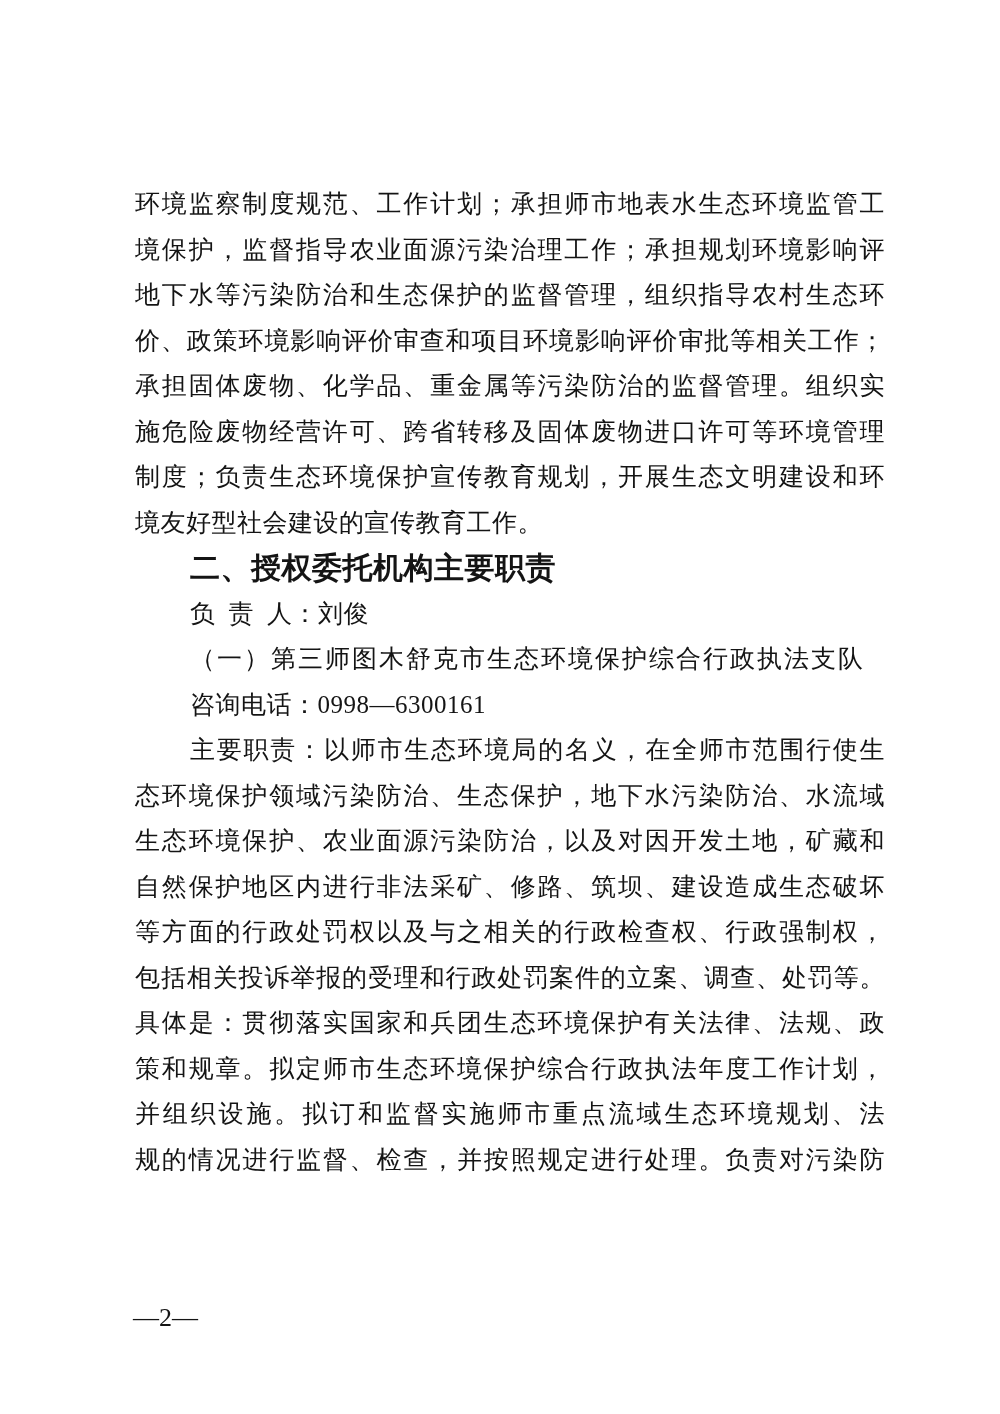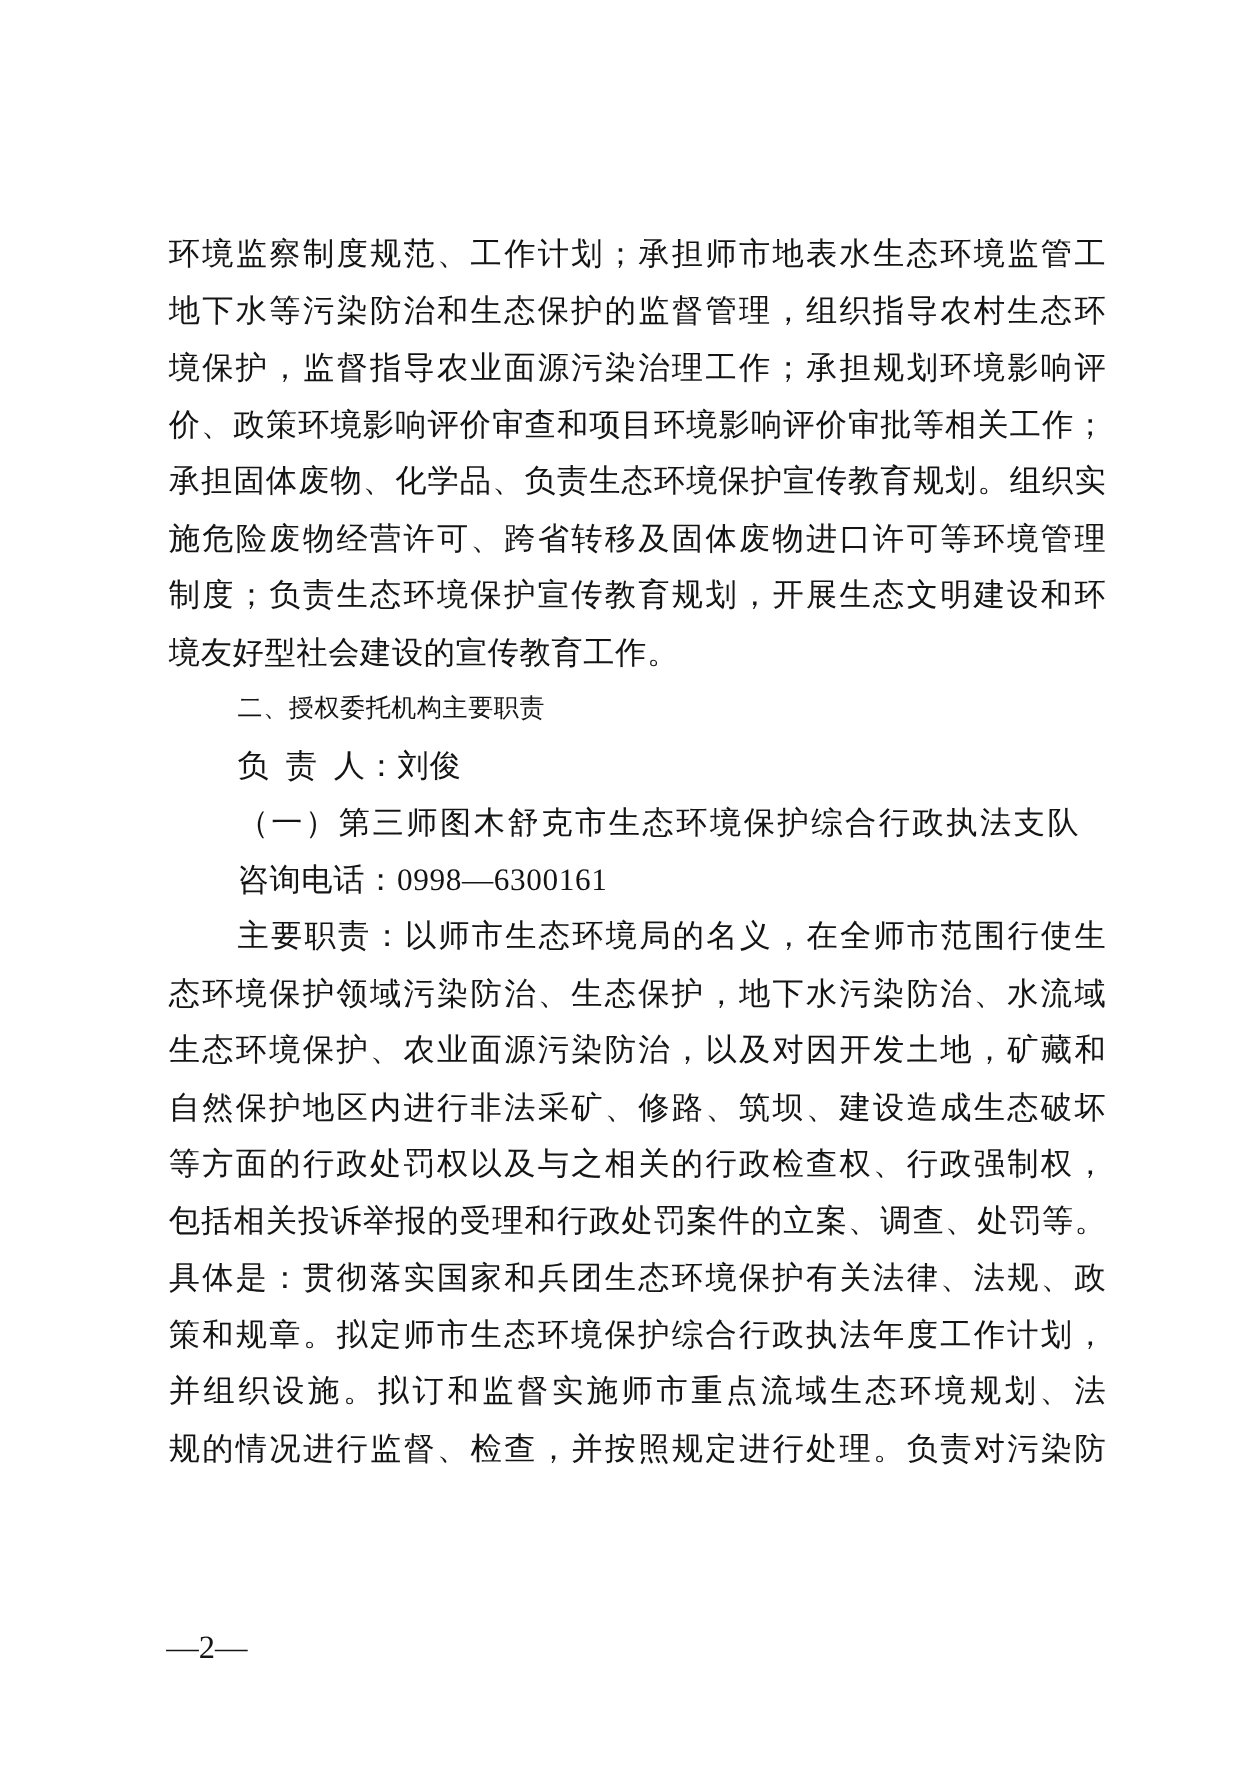--- a/index.html
+++ b/index.html
@@ -24,45 +24,45 @@
     white-space:normal;
   }
   .fill{
     text-align:justify;
     text-align-last:justify;
     text-justify:inter-character;
   }
   .indent{ text-indent:55px; }
   .heading{
     font-family:"Liberation Sans","DejaVu Sans",sans-serif;
-    font-weight:normal;
-    font-size:20px;
+    font-weight:bold;
+    font-size:30px;
   }
   .subheading{
     font-weight:normal;
     letter-spacing:2px;
   }
   .footer{
     position:absolute;
     left:133px;top:1295px;
     font-size:26px;
     line-height:45px;
     color:#141414;
   }
 </style>
 </head>
 <body>
 
 <div class="page">
   <div class="text-block" id="lines-container">
       <div class="line fill">环境监察制度规范、工作计划；承担师市地表水生态环境监管工</div>
+      <div class="line fill">境保护，监督指导农业面源污染治理工作；承担规划环境影响评</div>
       <div class="line fill">地下水等污染防治和生态保护的监督管理，组织指导农村生态环</div>
-      <div class="line fill">境保护，监督指导农业面源污染治理工作；承担规划环境影响评</div>
       <div class="line fill">价、政策环境影响评价审查和项目环境影响评价审批等相关工作；</div>
-      <div class="line fill">承担固体废物、化学品、负责生态环境保护宣传教育规划。组织实</div>
+      <div class="line fill">承担固体废物、化学品、重金属等污染防治的监督管理。组织实</div>
       <div class="line fill">施危险废物经营许可、跨省转移及固体废物进口许可等环境管理</div>
       <div class="line fill">制度；负责生态环境保护宣传教育规划，开展生态文明建设和环</div>
       <div class="line">境友好型社会建设的宣传教育工作。</div>
       <div class="line heading indent">二、授权委托机构主要职责</div>
       <div class="line indent">负 责 人：刘俊</div>
       <div class="line subheading indent">（一）第三师图木舒克市生态环境保护综合行政执法支队</div>
       <div class="line indent">咨询电话：0998—6300161</div>
       <div class="line fill indent">主要职责：以师市生态环境局的名义，在全师市范围行使生</div>
       <div class="line fill">态环境保护领域污染防治、生态保护，地下水污染防治、水流域</div>
       <div class="line fill">生态环境保护、农业面源污染防治，以及对因开发土地，矿藏和</div>

